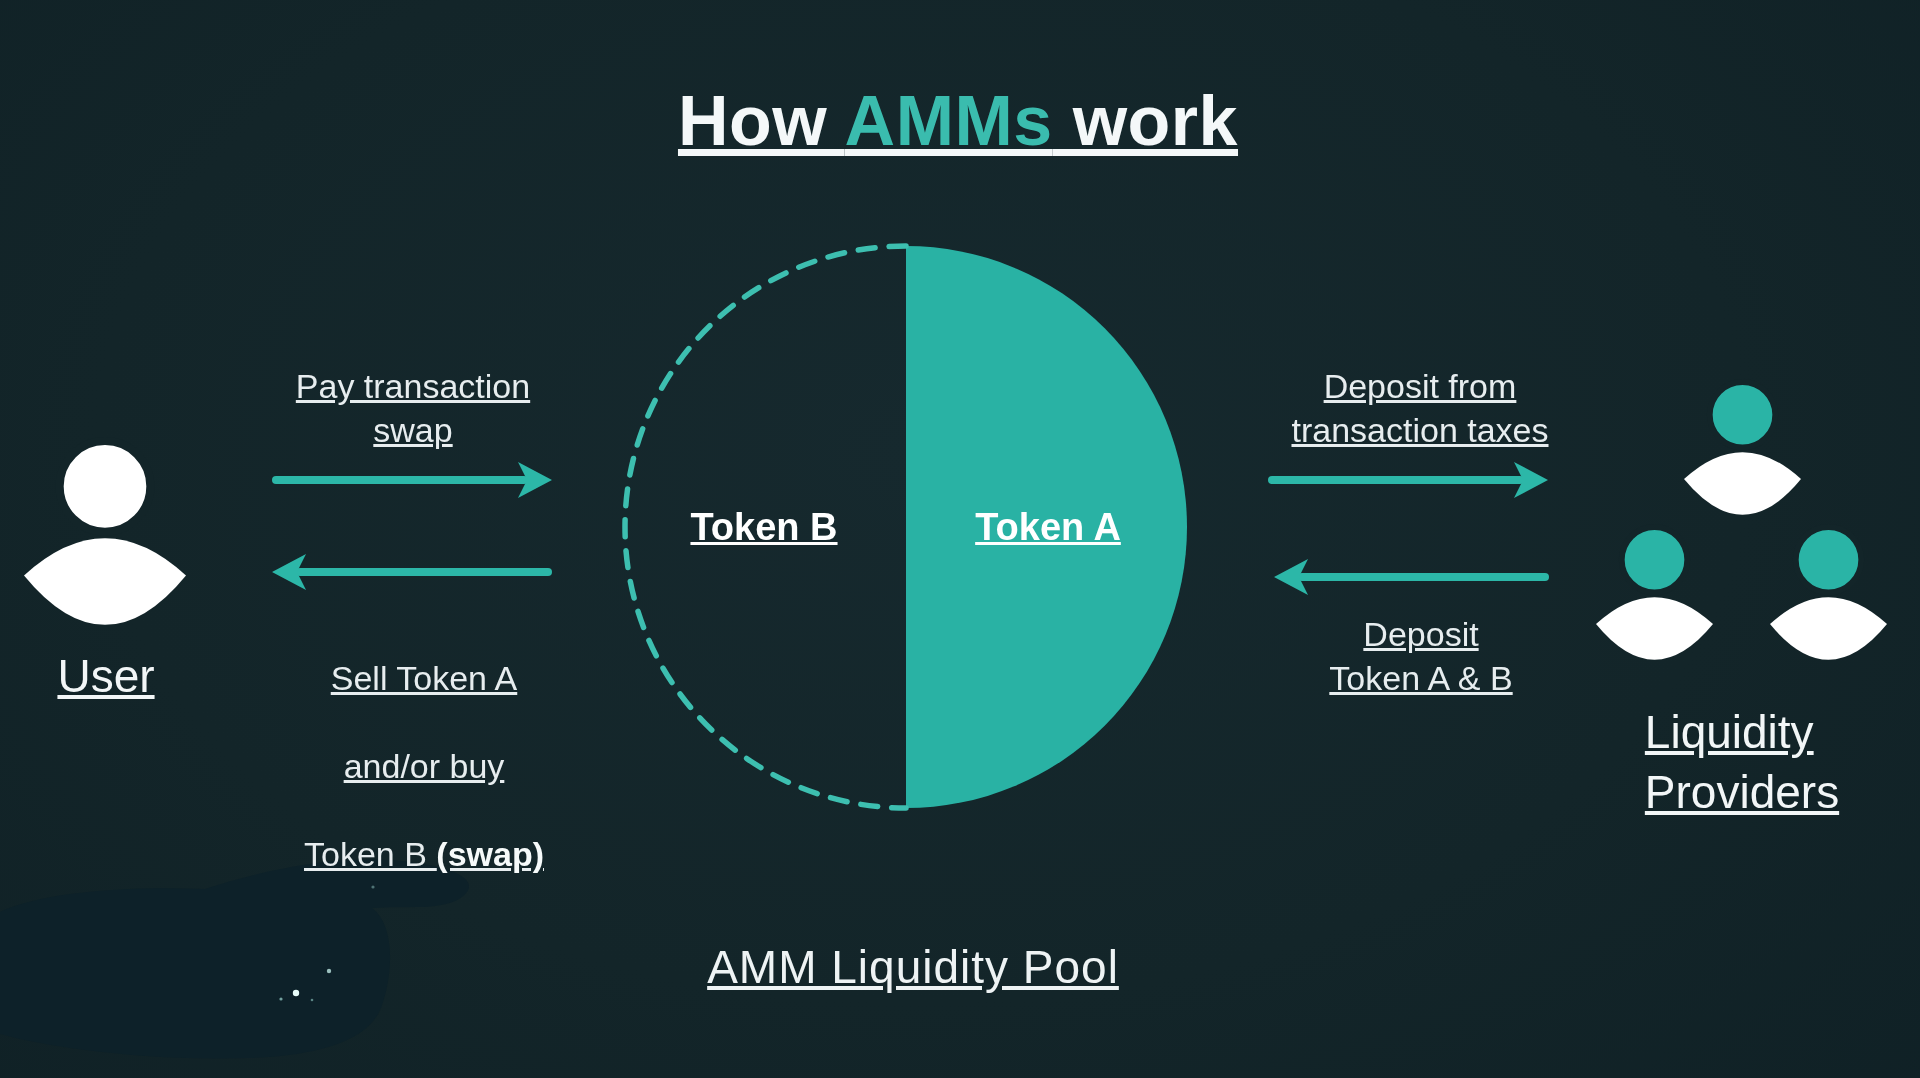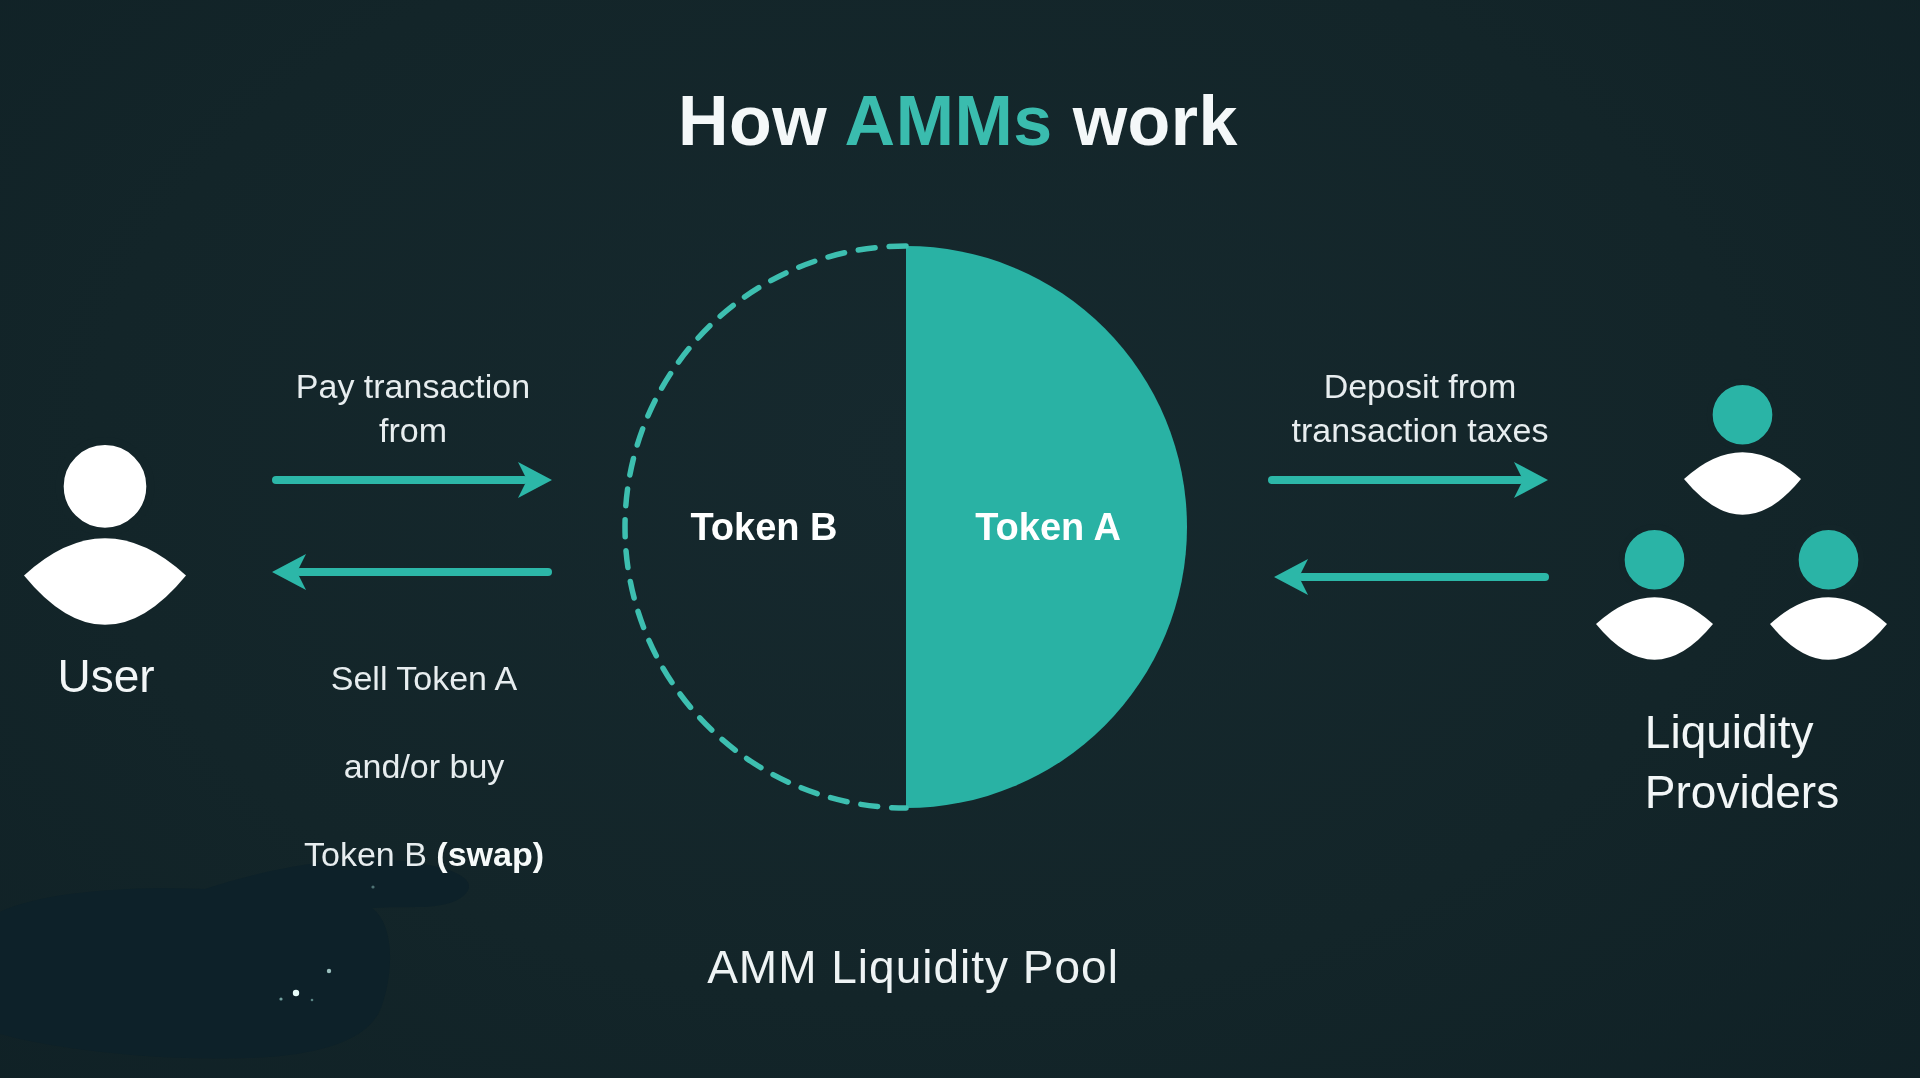--- a/index.html
+++ b/index.html
@@ -2,21 +2,21 @@
 <html><head>
 <meta charset="utf-8">
 <style>
   html,body{margin:0;padding:0;background:#0f1f24;}
   .canvas{
     position:relative;width:1920px;height:1078px;overflow:hidden;
     font-family:"Liberation Sans",sans-serif;
     background:radial-gradient(ellipse 1500px 1000px at 48% 42%, #16292e 0%, #132529 55%, #0f2025 100%);
   }
   .abs{position:absolute;}
-  .centered{transform:translateX(-50%);}
+  .centered{transform:translateX(-50%);text-decoration:underline;}
   .title{
     top:84px;left:958px;font-size:70px;font-weight:bold;letter-spacing:.5px;
     color:#f4f8f9;white-space:pre;line-height:74px;text-align:center;
   }
   .title .accent{color:#3abcae;}
   .flow-label{
     font-size:34px;line-height:44px;color:#e7edef;text-align:center;white-space:pre-line;
   }
   .flow-label b{color:#f6fafa;margin-top:28px;}
   .token-label{
@@ -85,31 +85,33 @@
     </g>
     <g stroke="#2cb7a8" fill="#2cb7a8">
       <line x1="1302" y1="577" x2="1545" y2="577" stroke-width="8" stroke-linecap="round"></line>
       <path d="M 1274 577 L 1308 559 L 1299 577 L 1308 595 Z" stroke="none"></path>
     </g>
   </svg>
 
   <div class="abs centered title"><span>How </span><span class="accent">AMMs</span><span> work</span></div>
 
   <div class="abs centered flow-label" style="left:413px;top:364px">Pay transaction
-from</div>
+swap</div>
 
   <div class="abs centered flow-label" style="left:424px;top:612px">
     <div>Sell Token A</div>
     <div>and/or buy</div>
     <div><span>Token B </span><b>(swap)</b></div>
   </div>
 
   <div class="abs centered flow-label" style="left:1420px;top:364px">Deposit from
 transaction taxes</div>
 
+  <div class="abs centered flow-label" style="left:1421px;top:612px">Deposit
+Token A &amp; B</div>
 
   <div class="abs centered token-label" style="left:764px;top:503px">Token B</div>
 
   <div class="abs centered token-label" style="left:1048px;top:503px">Token A</div>
 
   <div class="abs centered big-label" style="left:106px;top:650px;line-height:52px">User</div>
 
   <div class="abs centered big-label" style="left:1742px;top:702px">Liquidity
 Providers</div>
 

